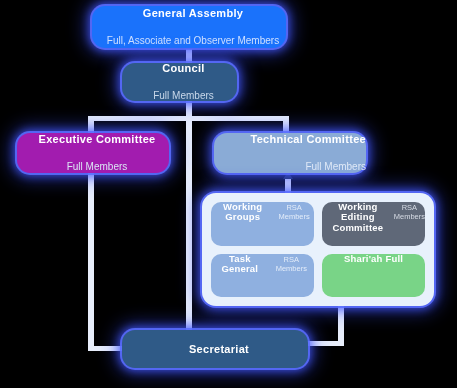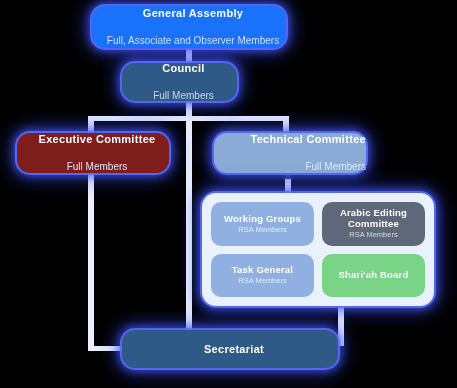--- a/index.html
+++ b/index.html
@@ -27,38 +27,38 @@
 
   #general-assembly{left:92px;top:6px;width:194px;height:42px;
         background:#1a72fb;color:#fff;}
   #general-assembly .t2{color:#cfe0ff;}
 
   #council{left:122px;top:63px;width:115px;height:38px;
         background:#2f5a87;color:#fff;}
   #council .t2{color:#c9d8ea;}
 
   #executive-committee{left:17px;top:133px;width:152px;height:40px;
-        background:#7f1d1d;color:#fff;}
+        background:#a21caf;color:#fff;}
   #executive-committee .t2{color:#dbe5f4;}
 
   #technical-committee{left:214px;top:133px;width:152px;height:40px;
         background:#8aabd6;color:#fff;align-items:flex-end;}
   #technical-committee .t2{color:#dfe9f7;}
 
-  #secretariat{left:122px;top:330px;width:216px;height:38px;
+  #secretariat{left:122px;top:330px;width:186px;height:38px;
         background:#2f5a87;color:#fff;}
 
   
   #subcommittee-panel{position:absolute;left:202px;top:193px;
         width:232px;height:113px;border-radius:14px;background:#e8f1fc;
         z-index:4;box-sizing:border-box;padding:9px;
         display:grid;grid-template-columns:1fr 1fr;grid-template-rows:1fr 1fr;
         gap:8px;}
-  .sub{border-radius:10px;display:flex;flex-direction:column;
-       align-items:center;justify-content:center;text-align:center;
+  .sub{border-radius:10px;display:flex;flex-direction:row;
+       align-items:flex-start;justify-content:center;text-align:center;
        color:#fff;box-sizing:border-box;}
   .sub .t1{font-size:9.5px;font-weight:bold;line-height:1.1;letter-spacing:.2px;}
   .sub .t2{font-size:7.5px;line-height:1.2;margin-top:1px;color:#e3ecf9;}
   #working-groups,#task-forces{background:#8fb0e0;}
   #arabic-editing-committee{background:#5f6878;}
   #arabic-editing-committee .t2{color:#d6dbe4;}
   #shariah-board{background:#79d487;}
 </style>
 </head>
 <body>
@@ -108,31 +108,31 @@
   </div>
 
   <div id="subcommittee-panel" class="glow">
 
     <div class="sub" id="working-groups">
       <span class="t1">Working Groups</span>
       <span class="t2">RSA Members</span>
     </div>
 
     <div class="sub" id="arabic-editing-committee">
-      <span class="t1">Arabic Editing Committee</span>
+      <span class="t1">Working Editing Committee</span>
       <span class="t2">RSA Members</span>
     </div>
 
     <div class="sub" id="task-forces">
       <span class="t1">Task General</span>
       <span class="t2">RSA Members</span>
     </div>
 
     <div class="sub" id="shariah-board">
-      <span class="t1">Shari'ah Board</span>
+      <span class="t1">Shari'ah Full</span>
       <span class="t2"></span>
     </div>
   </div>
 
   <div class="node glow" id="secretariat">
     <span class="t1">Secretariat</span>
   </div>
 
 </div>
 

